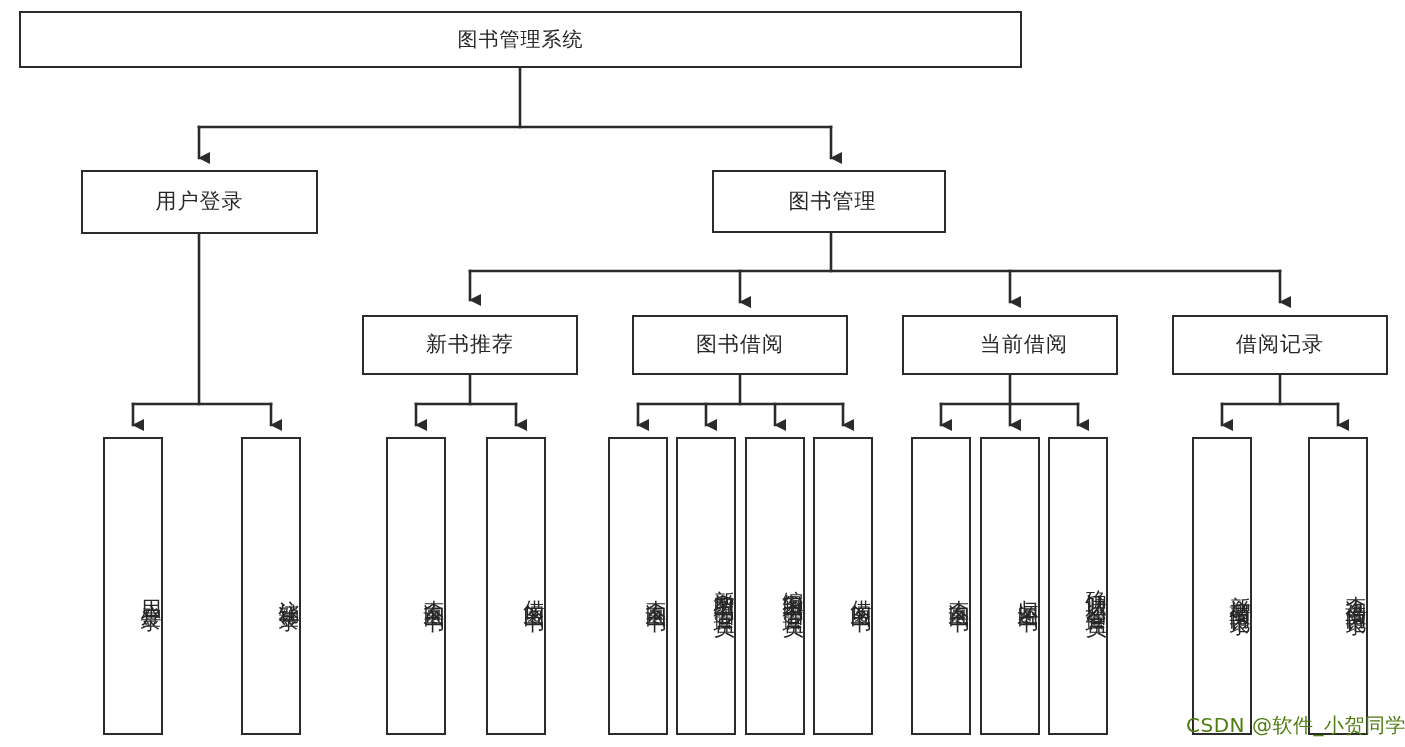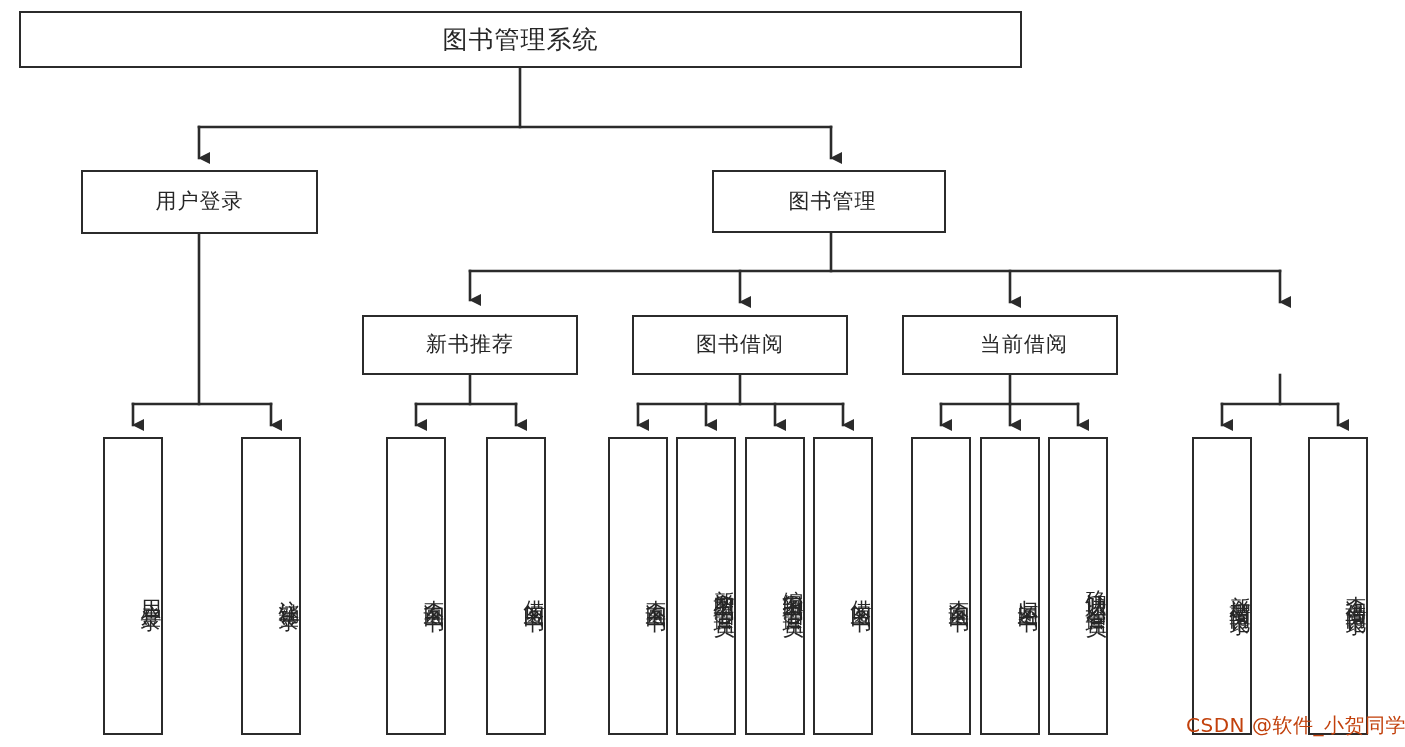--- a/index.html
+++ b/index.html
@@ -34,41 +34,41 @@
     justify-content: center;
     color: #262626;
   }
   .node-h {
     font-size: 21px;
     letter-spacing: 1px;
     line-height: 1.1;
     white-space: nowrap;
   }
   .node-root {
-    font-size: 25px;
+    font-size: 20px;
     letter-spacing: 1px;
     text-align: right;
   }
   .node-v {
     writing-mode: vertical-rl;
     text-orientation: upright;
     font-size: 21px;
     letter-spacing: 4px;
     line-height: 1;
     align-items: flex-start;
     justify-content: center;
     padding-top: 10px;
     white-space: nowrap;
   }
   .watermark {
     position: absolute;
     left: 1186px;
     top: 712px;
     font-size: 20px;
-    color: #c2410c;
+    color: #4d7c0f;
     white-space: nowrap;
     letter-spacing: 0.5px;
   }
 </style>
 </head>
 <body>
 
 <div id="canvas">
 
   <svg id="diagram-svg" viewBox="0 0 1405 747" xmlns="http://www.w3.org/2000/svg">
@@ -136,20 +136,23 @@
 
   <div class="node-box node-h" style="left:362px; top:315px; width:216px; height:60px;">
     <span>新书推荐</span>
   </div>
   <div class="node-box node-h" style="left:632px; top:315px; width:216px; height:60px;">
     <span>图书借阅</span>
   </div>
   <div class="node-box node-h" style="left:902px; top:315px; width:216px; height:60px;padding-left:28px;">
     <span>当前借阅</span>
   </div>
+  <div class="node-box node-h" style="left:1172px; top:315px; width:216px; height:60px;">
+    <span>借阅记录</span>
+  </div>
 
   <div class="node-box node-v" style="left:103px; top:437px; width:60px; height:298px;">
     <span>用户登录</span>
   </div>
   <div class="node-box node-v" style="left:241px; top:437px; width:60px; height:298px;">
     <span>注销登录</span>
   </div>
 
   <div class="node-box node-v" style="left:386px; top:437px; width:60px; height:298px;">
     <span>查询图书</span>

